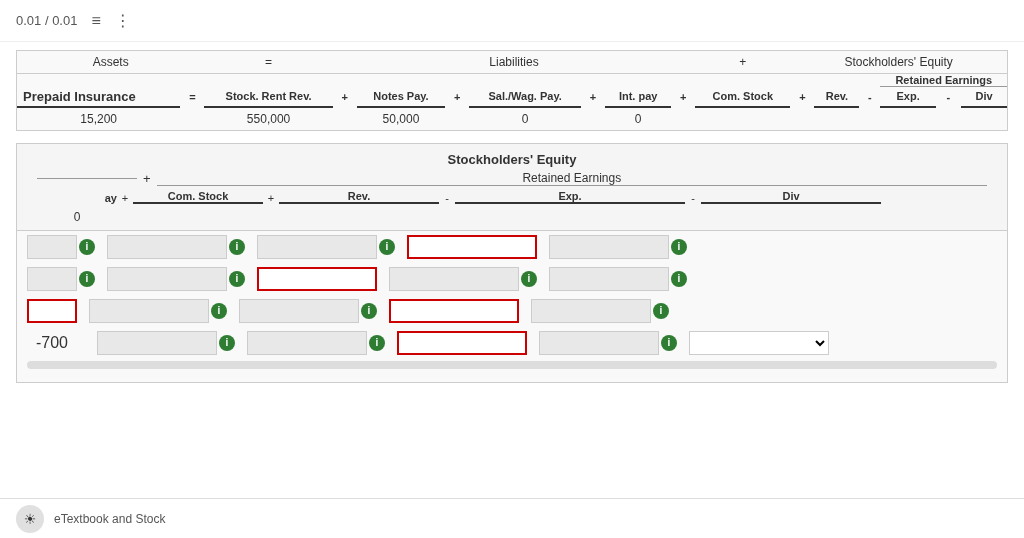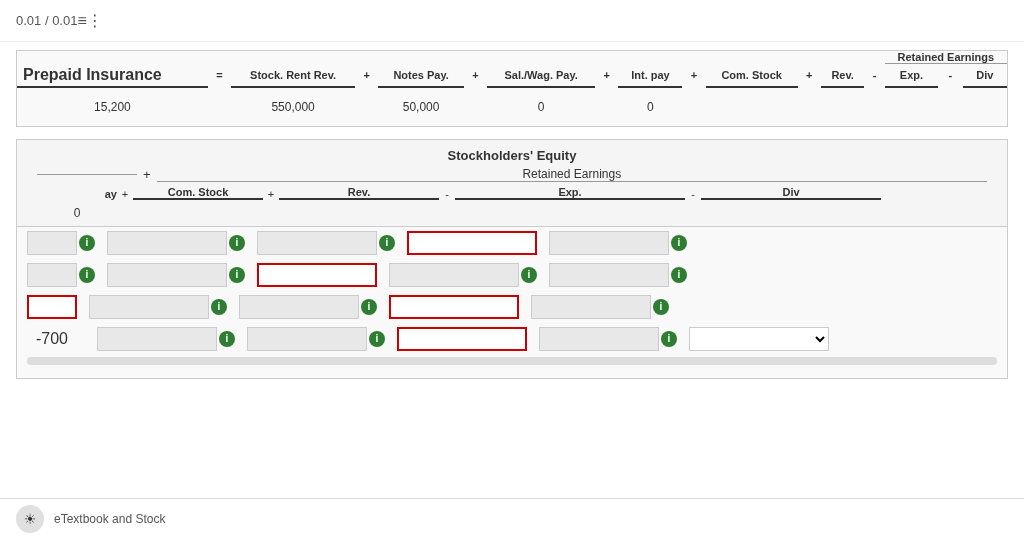--- a/index.html
+++ b/index.html
@@ -34,20 +34,21 @@
       cursor: pointer;
       font-size: 16px;
       color: #555;
       background: none;
       border: none;
       padding: 2px 4px;
     }
     .top-bar-right {
       display: flex;
       align-items: center;
+      gap: 14px;
       font-size: 13px;
       color: #555;
       justify-content: flex-end;
     }
 
     
     .content {
       padding: 8px 16px;
       overflow: hidden;
     }
@@ -80,21 +81,21 @@
       font-weight: bold;
       font-size: 11px;
       color: #333;
     }
 
     .eq-sub-header th.underline {
       border-bottom: 2px solid #333;
     }
 
     .eq-data-row td {
-      padding: 12px 8px;
+      padding: 4px 8px;
       text-align: center;
     }
 
     
     .eq-table2-wrapper {
       border: 1px solid #ccc;
       background: #f9f9f9;
       overflow: hidden;
       position: relative;
     }
@@ -182,31 +183,38 @@
     <span style="font-size:16px; cursor:pointer;">≡</span>
     <span style="font-size:16px; cursor:pointer;">⋮</span>
   </div>
 </div>
 
 <div class="content">
 
   <div class="eq-table-wrapper">
     <table class="eq-table">
       <thead>
+        <tr class="eq-header-row">
+          <th colspan="2">Assets</th>
+          <th>=</th>
+          <th colspan="7" style="border-bottom:1px solid #ccc;">Liabilities</th>
+          <th>+</th>
+          <th colspan="6">Stockholders' Equity</th>
+        </tr>
         <tr>
           <th colspan="2"></th>
           <th></th>
           <th colspan="7"></th>
           <th></th>
           <th colspan="2"></th>
           <th></th>
           <th colspan="3" style="border-bottom:1px solid #999; font-size:11px;">Retained Earnings</th>
         </tr>
         <tr class="eq-sub-header">
-          <th class="underline" style="text-align:left;font-size:16px;">Prepaid Insurance</th>
+          <th class="underline" style="text-align:left;font-size:13px;">Prepaid Insurance</th>
           <th>=</th>
           <th class="underline" style="font-size:11px;">Stock. Rent Rev.</th>
           <th>+</th>
           <th class="underline" style="font-size:11px;">Notes Pay.</th>
           <th>+</th>
           <th class="underline" style="font-size:11px;">Sal./Wag. Pay.</th>
           <th>+</th>
           <th class="underline" style="font-size:11px;">Int. pay</th>
           <th>+</th>
           <th class="underline" style="font-size:11px;">Com. Stock</th>

